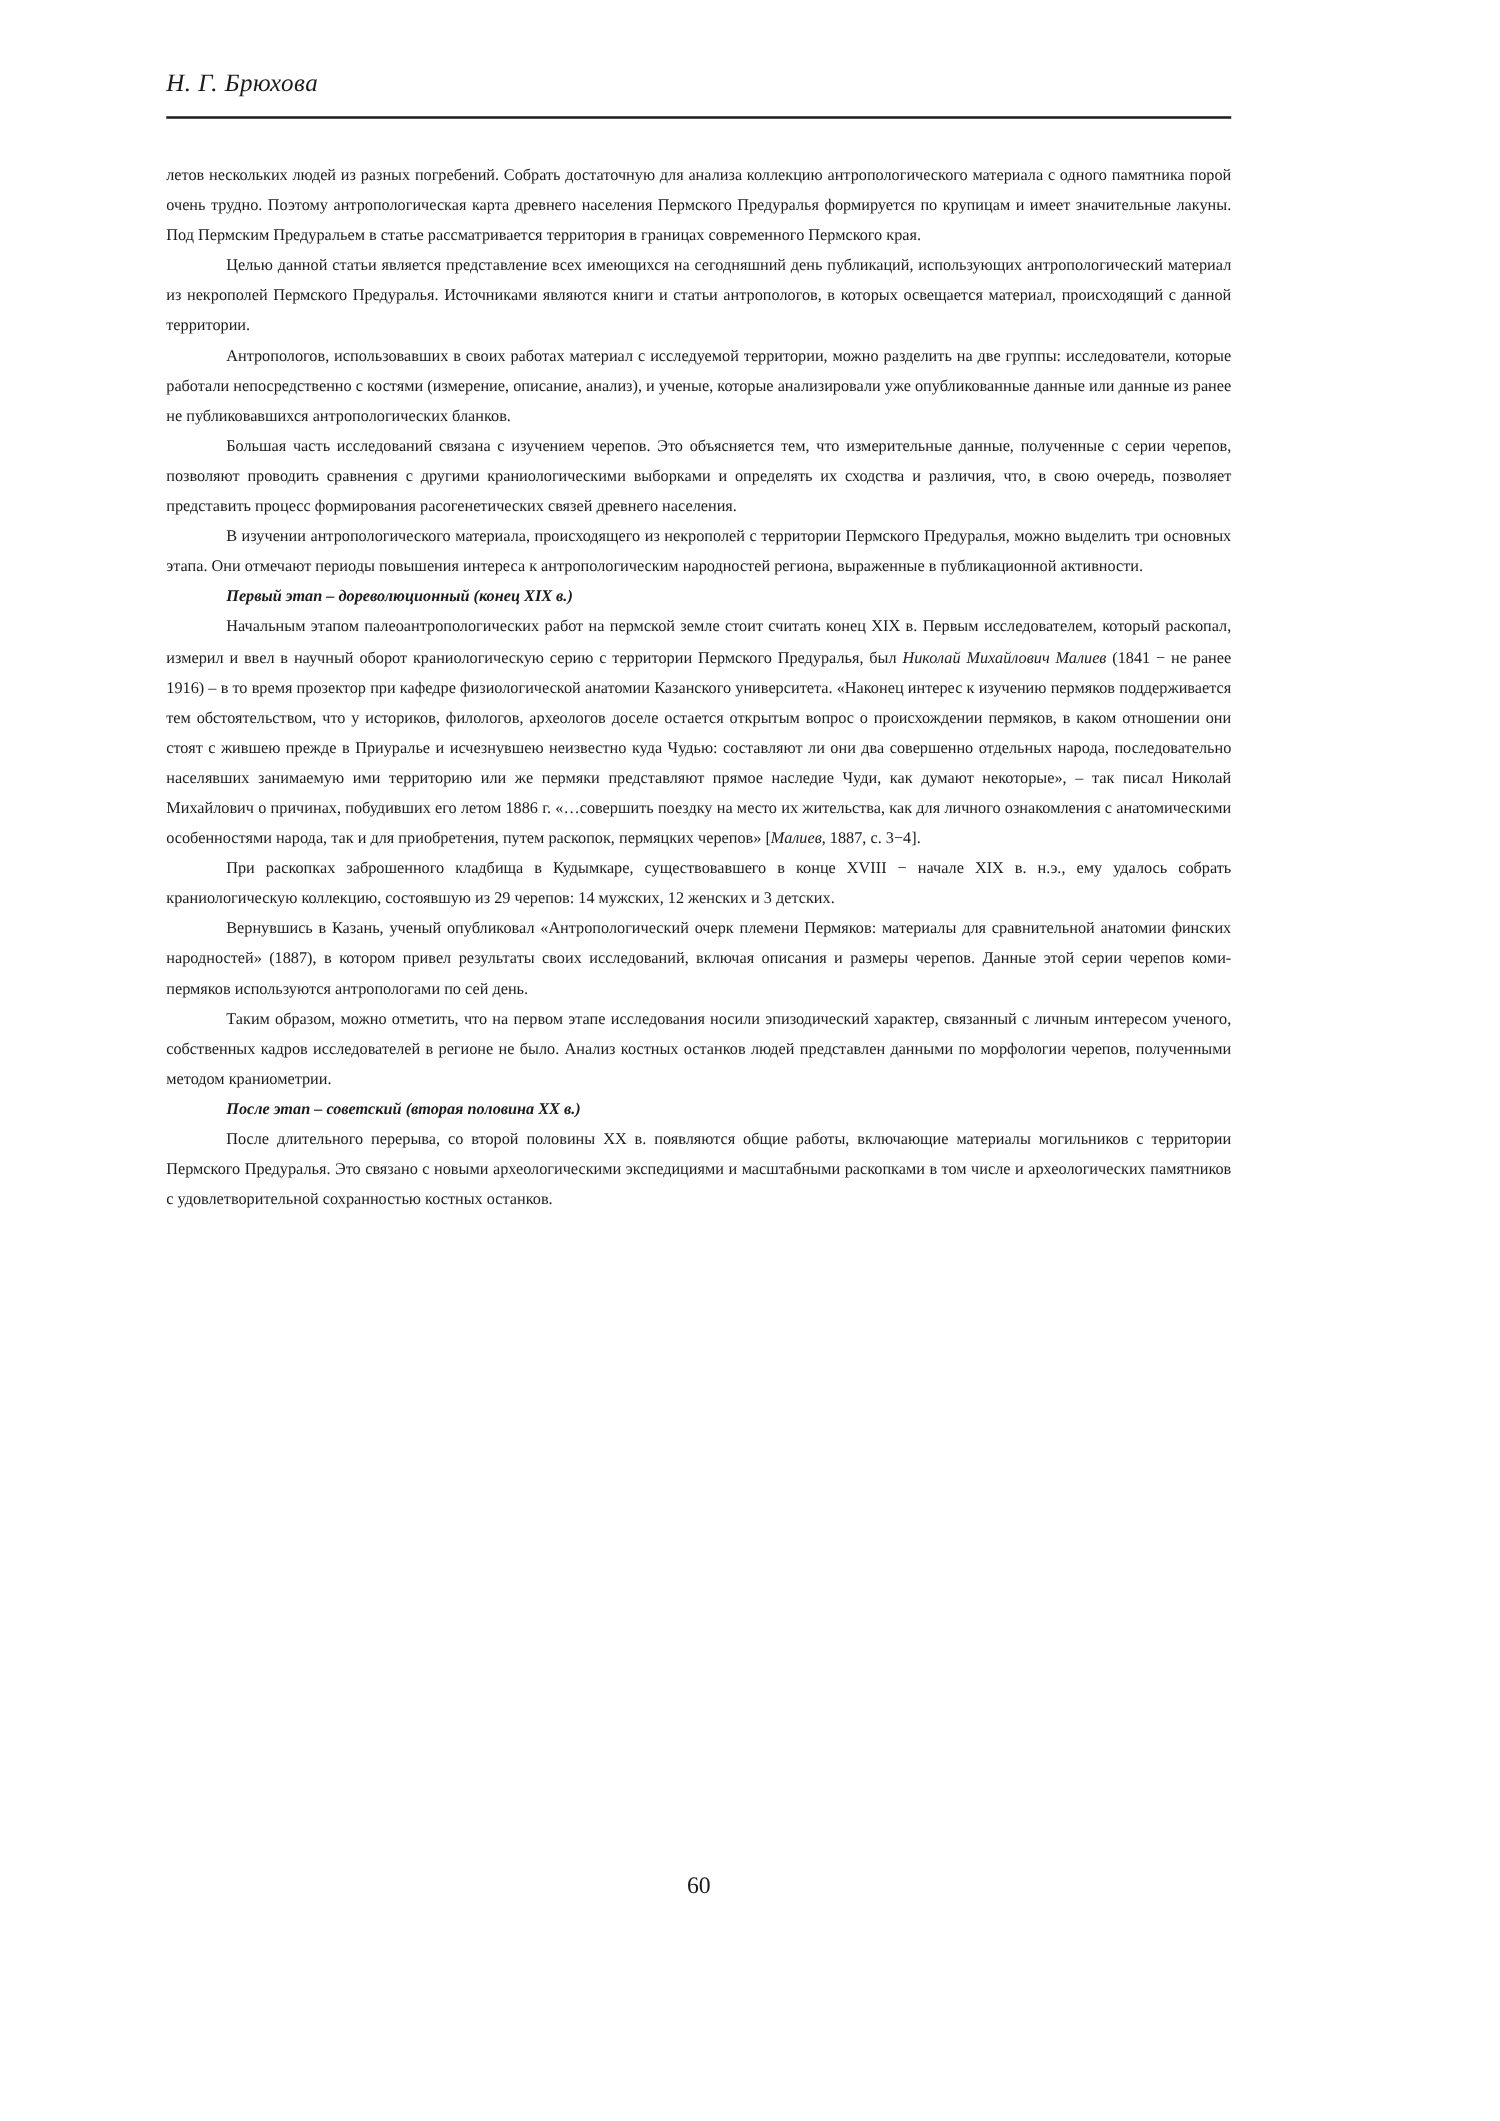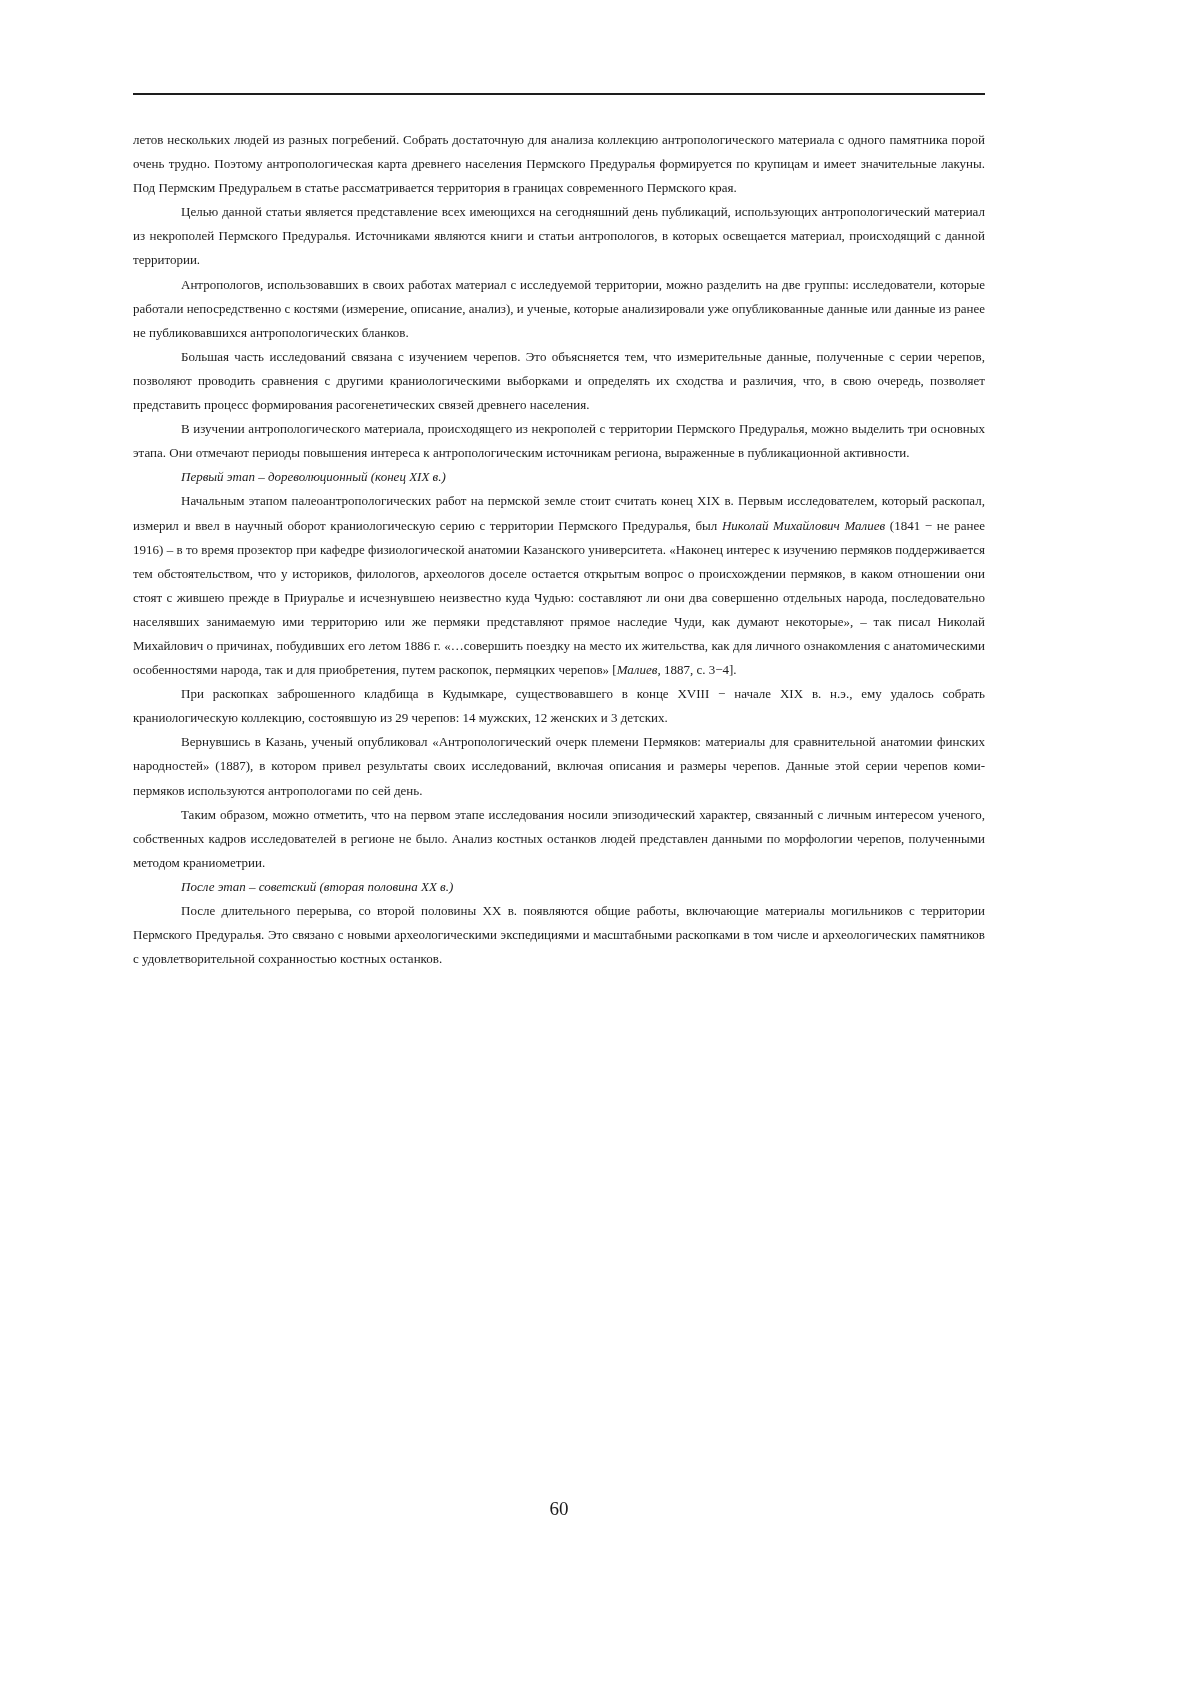--- a/index.html
+++ b/index.html
@@ -48,44 +48,47 @@
   .body-text p {
     margin: 0;
     padding: 0;
   }
   .body-text p.indent {
     text-indent: 48px;
   }
   .run-normal { font-style: normal; font-weight: normal; }
   .run-italic { font-style: italic; }
   .run-bold { font-weight: bold; }
-  .run-bold-italic { font-weight: normal; font-style: italic; margin-top: 16px; }
+  .run-bold-italic { font-weight: bold; font-style: italic; margin-top: 16px; }
   .page-footer {
     position: absolute;
     left: 133px;
     top: 1498px;
     width: 852px;
     text-align: center;
     font-size: 19px;
   }
 </style>
 </head>
 <body>
 
 <div class="page">
 
+  <header class="running-head">
+    <div class="running-head-text">Н. Г. Брюхова</div>
+  </header>
 
   <div class="header-rule"></div>
 
   <main class="body-text" id="body-blocks">
       <p><span class="run-normal">летов нескольких людей из разных погребений. Собрать достаточную для анализа коллекцию антропологического материала с одного памятника порой очень трудно. Поэтому антропологическая карта древнего населения Пермского Предуралья формируется по крупицам и имеет значительные лакуны. Под Пермским Предуральем в статье рассматривается территория в границах современного Пермского края.</span></p>
       <p class="indent"><span class="run-normal">Целью данной статьи является представление всех имеющихся на сегодняшний день публикаций, использующих антропологический материал из некрополей Пермского Предуралья. Источниками являются книги и статьи антропологов, в которых освещается материал, происходящий с данной территории.</span></p>
       <p class="indent"><span class="run-normal">Антропологов, использовавших в своих работах материал с исследуемой территории, можно разделить на две группы: исследователи, которые работали непосредственно с костями (измерение, описание, анализ), и ученые, которые анализировали уже опубликованные данные или данные из ранее не публиковавшихся антропологических бланков.</span></p>
       <p class="indent"><span class="run-normal">Большая часть исследований связана с изучением черепов. Это объясняется тем, что измерительные данные, полученные с серии черепов, позволяют проводить сравнения с другими краниологическими выборками и определять их сходства и различия, что, в свою очередь, позволяет представить процесс формирования расогенетических связей древнего населения.</span></p>
-      <p class="indent"><span class="run-normal">В изучении антропологического материала, происходящего из некрополей с территории Пермского Предуралья, можно выделить три основных этапа. Они отмечают периоды повышения интереса к антропологическим источникам региона, выраженные в публикационной активности.</span></p>
+      <p class="indent"><span class="run-normal">В изучении антропологического материала, происходящего из некрополей с территории Пермского Предуралья, можно выделить три основных этапа. Они отмечают периоды повышения интереса к антропологическим народностей региона, выраженные в публикационной активности.</span></p>
       <p class="indent"><span class="run-bold-italic">Первый этап – дореволюционный (конец XIX в.)</span></p>
       <p class="indent"><span class="run-normal">Начальным этапом палеоантропологических работ на пермской земле стоит считать конец XIX в. Первым исследователем, который раскопал, измерил и ввел в научный оборот краниологическую серию с территории Пермского Предуралья, был </span><span class="run-italic">Николай Михайлович Малиев</span><span class="run-normal"> (1841 − не ранее 1916) – в то время прозектор при кафедре физиологической анатомии Казанского университета. «Наконец интерес к изучению пермяков поддерживается тем обстоятельством, что у историков, филологов, археологов доселе остается открытым вопрос о происхождении пермяков, в каком отношении они стоят с жившею прежде в Приуралье и исчезнувшею неизвестно куда Чудью: составляют ли они два совершенно отдельных народа, последовательно населявших занимаемую ими территорию или же пермяки представляют прямое наследие Чуди, как думают некоторые», – так писал Николай Михайлович о причинах, побудивших его летом 1886 г. «…совершить поездку на место их жительства, как для личного ознакомления с анатомическими особенностями народа, так и для приобретения, путем раскопок, пермяцких черепов» [</span><span class="run-italic">Малиев</span><span class="run-normal">, 1887, с. 3−4].</span></p>
       <p class="indent"><span class="run-normal">При раскопках заброшенного кладбища в Кудымкаре, существовавшего в конце XVIII − начале XIX в. н.э., ему удалось собрать краниологическую коллекцию, состоявшую из 29 черепов: 14 мужских, 12 женских и 3 детских.</span></p>
       <p class="indent"><span class="run-normal">Вернувшись в Казань, ученый опубликовал «Антропологический очерк племени Пермяков: материалы для сравнительной анатомии финских народностей» (1887), в котором привел результаты своих исследований, включая описания и размеры черепов. Данные этой серии черепов коми-пермяков используются антропологами по сей день.</span></p>
       <p class="indent"><span class="run-normal">Таким образом, можно отметить, что на первом этапе исследования носили эпизодический характер, связанный с личным интересом ученого, собственных кадров исследователей в регионе не было. Анализ костных останков людей представлен данными по морфологии черепов, полученными методом краниометрии.</span></p>
       <p class="indent"><span class="run-bold-italic">После этап – советский (вторая половина XX в.)</span></p>
       <p class="indent"><span class="run-normal">После длительного перерыва, со второй половины XX в. появляются общие работы, включающие материалы могильников с территории Пермского Предуралья. Это связано с новыми археологическими экспедициями и масштабными раскопками в том числе и археологических памятников с удовлетворительной сохранностью костных останков.</span></p>
     </main>
 
   <footer class="page-footer">

